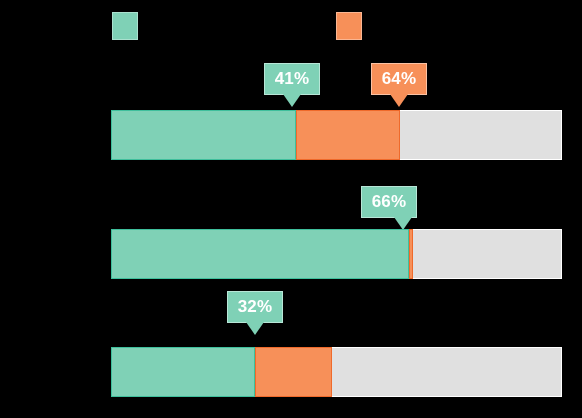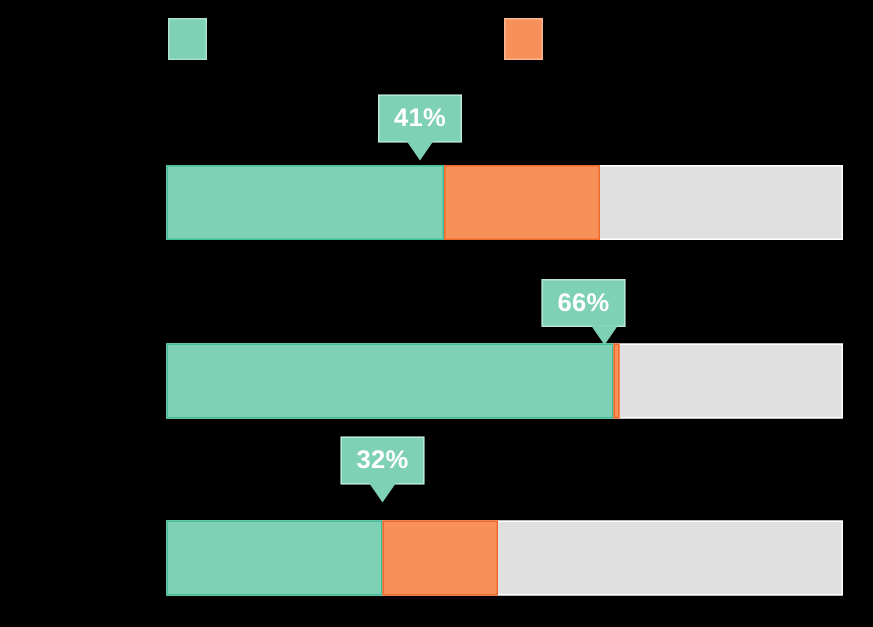--- a/index.html
+++ b/index.html
@@ -141,27 +141,33 @@
     <div class="legend-entry e0">
       <span class="legend-swatch" style="background:#7fd1b6;"></span>
       <span class="legend-label"></span>
     </div>
     <div class="legend-entry e1">
       <span class="legend-swatch" style="background:#f79059;"></span>
       <span class="legend-label"></span>
     </div>
   </div>
 
-  <div class="callout green c-r0" style="left:280px;">
+  <div class="callout green c-r0" style="left:292px;">
     <div class="callout-box">
       <span>41%</span>
       <span class="callout-tail" style="border-top:13px solid #7fd1b6;"></span>
     </div>
   </div>
 
+  <div class="callout orange c-r0" style="left:399px;">
+    <div class="callout-box">
+      <span>64%</span>
+      <span class="callout-tail" style="border-top:13px solid #f79059;"></span>
+    </div>
+  </div>
 
   <div class="bar-row r0">
     <div class="bar-track"></div>
     <div class="bar-seg seg-a" style="width:41%;"></div>
     <div class="bar-seg seg-b" style="left:41%; width:23%;"></div>
   </div>
 
   <div class="callout green c-r1" style="left:389px;">
     <div class="callout-box">
       <span>66%</span>

